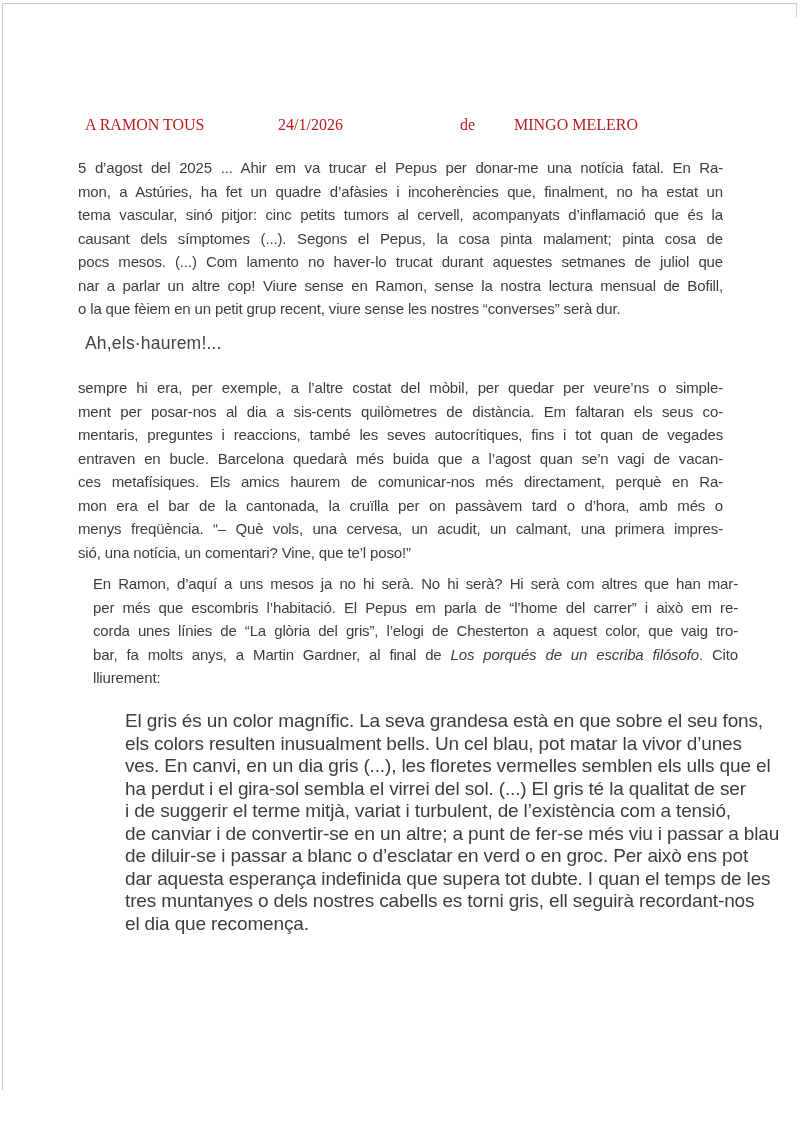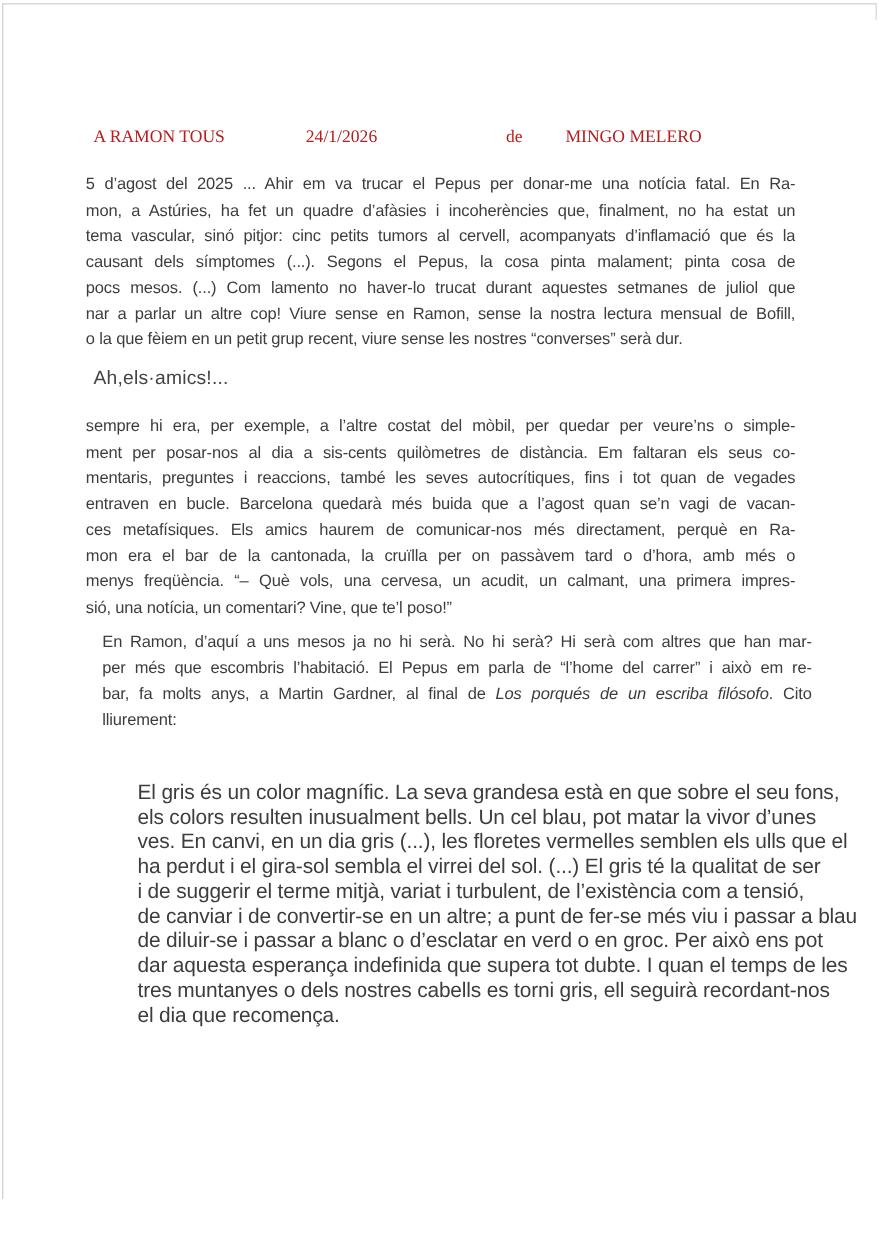--- a/index.html
+++ b/index.html
@@ -69,36 +69,37 @@
 <div id="para-1" class="para">
     <div class="line"><span>5 d’agost del 2025 ... Ahir em va trucar el Pepus per donar-me una notícia fatal. En Ra-</span></div>
     <div class="line"><span>mon, a Astúries, ha fet un quadre d’afàsies i incoherències que, finalment, no ha estat un</span></div>
     <div class="line"><span>tema vascular, sinó pitjor: cinc petits tumors al cervell, acompanyats d’inflamació que és la</span></div>
     <div class="line"><span>causant dels símptomes (...). Segons el Pepus, la cosa pinta malament; pinta cosa de</span></div>
     <div class="line"><span>pocs mesos. (...) Com lamento no haver-lo trucat durant aquestes setmanes de juliol que</span></div>
     <div class="line"><span>nar a parlar un altre cop! Viure sense en Ramon, sense la nostra lectura mensual de Bofill,</span></div>
     <div class="line last"><span>o la que fèiem en un petit grup recent, viure sense les nostres “converses” serà dur.</span></div>
   </div>
 
-<div class="exclaim">Ah,els·amics!...</div>
+<div class="exclaim">Ah,els·haurem!...</div>
 
 <div id="para-2" class="para">
     <div class="line"><span>sempre hi era, per exemple, a l’altre costat del mòbil, per quedar per veure’ns o simple-</span></div>
     <div class="line"><span>ment per posar-nos al dia a sis-cents quilòmetres de distància. Em faltaran els seus co-</span></div>
     <div class="line"><span>mentaris, preguntes i reaccions, també les seves autocrítiques, fins i tot quan de vegades</span></div>
     <div class="line"><span>entraven en bucle. Barcelona quedarà més buida que a l’agost quan se’n vagi de vacan-</span></div>
     <div class="line"><span>ces metafísiques. Els amics haurem de comunicar-nos més directament, perquè en Ra-</span></div>
     <div class="line"><span>mon era el bar de la cantonada, la cruïlla per on passàvem tard o d’hora, amb més o</span></div>
     <div class="line"><span>menys freqüència. “– Què vols, una cervesa, un acudit, un calmant, una primera impres-</span></div>
     <div class="line last"><span>sió, una notícia, un comentari? Vine, que te’l poso!”</span></div>
   </div>
 
 <div id="para-3" class="para">
     <div class="line"><span>En Ramon, d’aquí a uns mesos ja no hi serà. No hi serà? Hi serà com altres que han mar-</span></div>
     <div class="line"><span>per més que escombris l’habitació. El Pepus em parla de “l’home del carrer” i això em re-</span></div>
+    <div class="line"><span>corda unes línies de “La glòria del gris”, l’elogi de Chesterton a aquest color, que vaig tro-</span></div>
     <div class="line"><span>bar, fa molts anys, a Martin Gardner, al final de </span><span class="it">Los porqués de un escriba filósofo</span><span>. Cito</span></div>
     <div class="line last"><span>lliurement:</span></div>
   </div>
 
 <div class="quote">
     <div class="line"><span>El gris és un color magnífic. La seva grandesa està en que sobre el seu fons, tots</span></div>
     <div class="line"><span>els colors resulten inusualment bells. Un cel blau, pot matar la vivor d’unes flors bla-</span></div>
     <div class="line"><span>ves. En canvi, en un dia gris (...), les floretes vermelles semblen els ulls que el dia</span></div>
     <div class="line"><span>ha perdut i el gira-sol sembla el virrei del sol. (...) El gris té la qualitat de ser incolor</span></div>
     <div class="line"><span>i de suggerir el terme mitjà, variat i turbulent, de l’existència com a tensió, fracàs,</span></div>

